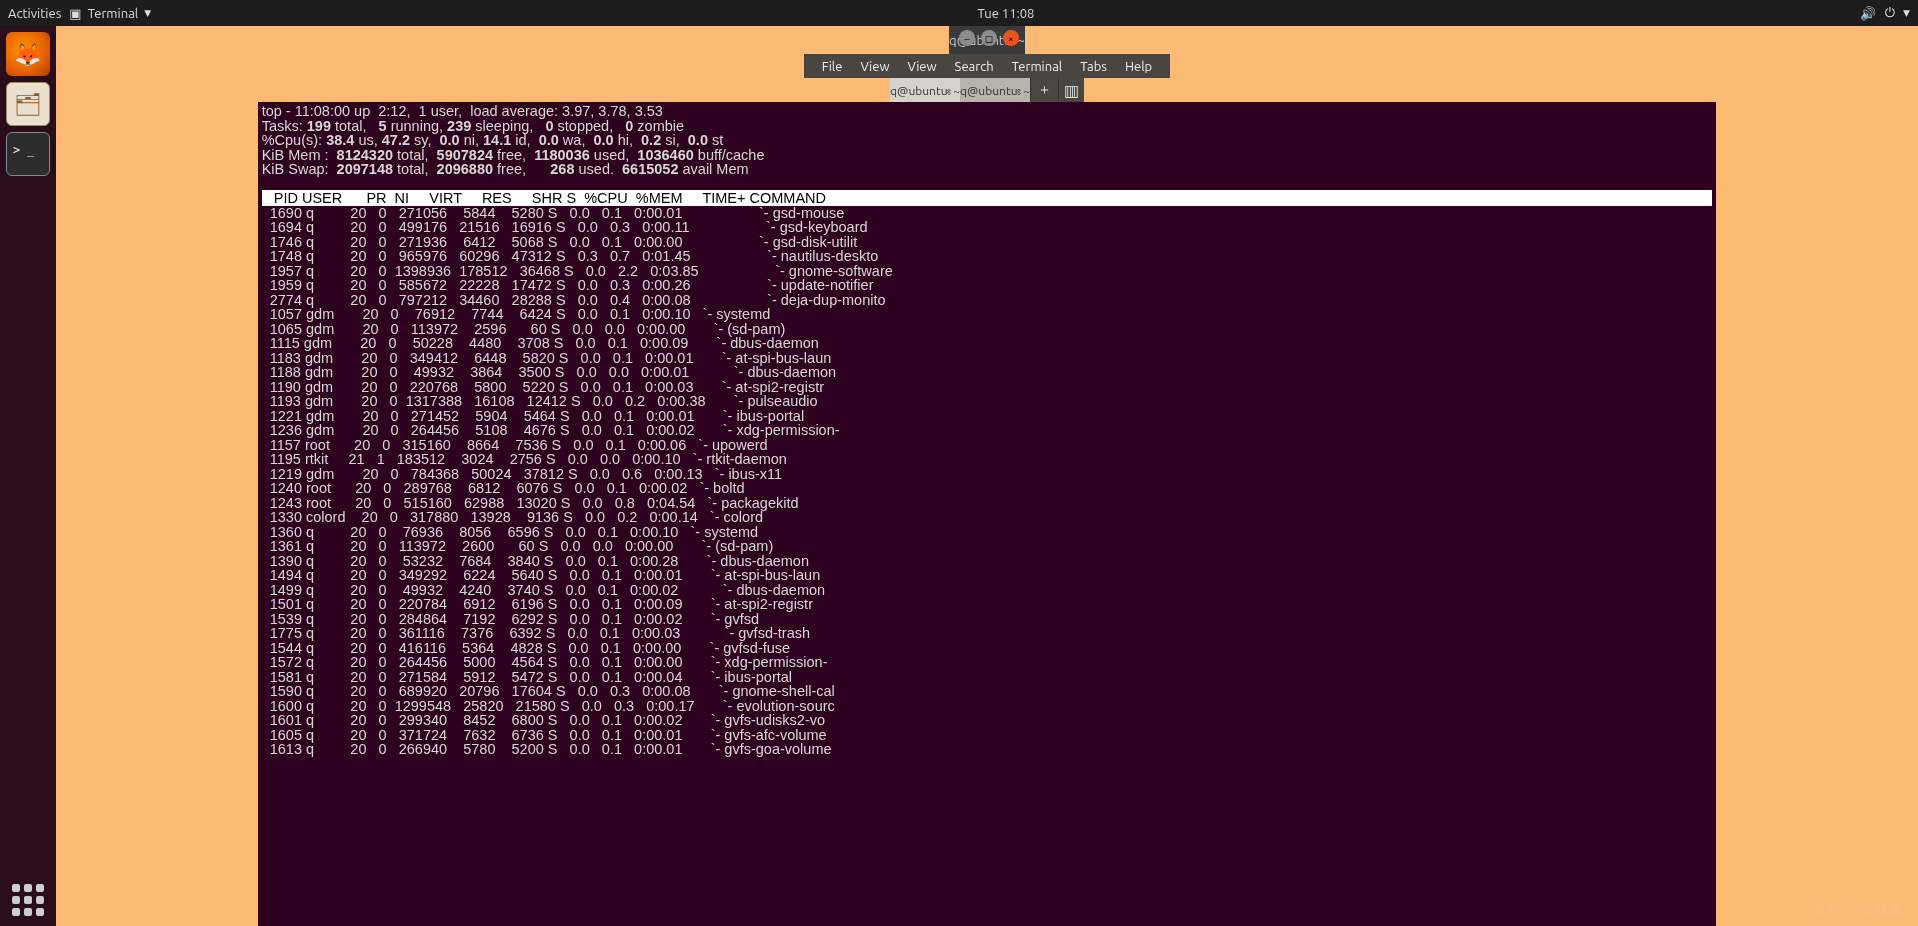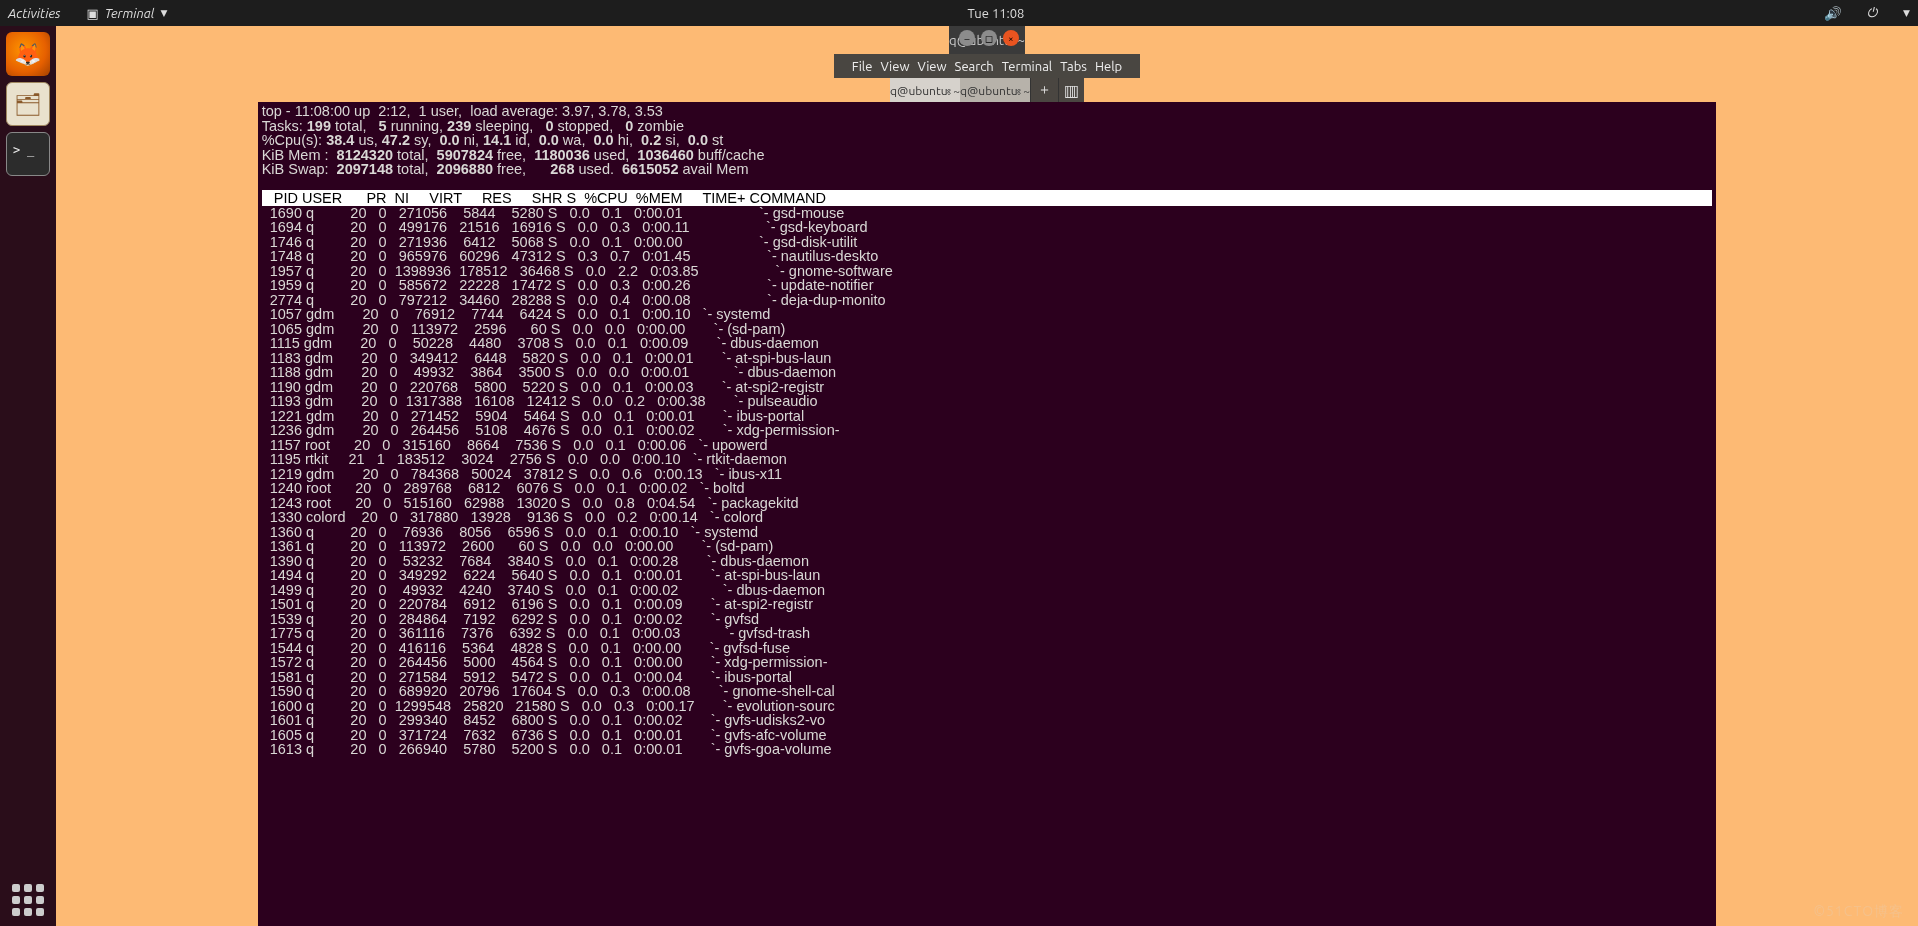--- a/index.html
+++ b/index.html
@@ -1,19 +1,19 @@
 <!DOCTYPE html>
 <html><head>
 <meta charset="utf-8">
 <style>
   * { margin: 0; padding: 0; box-sizing: border-box; }
   html, body { width: 1918px; height: 926px; overflow: hidden; font-family: "Ubuntu", "DejaVu Sans", sans-serif; background:#2b0a1a; }
   
   .topbar { height: 26px; background:#1d1d1d; color:#ddd; display:flex; align-items:center; font-size:13px; padding:0 8px; justify-content:space-between; }
-  .topbar .left, .topbar .right { display:flex; align-items:center; gap:26px;font-style:italic; }
+  .topbar .left, .topbar .right { display:flex; align-items:center; gap:8px; }
   .topbar .app-ind { display:flex; align-items:center; gap:6px; }
   .topbar .tri { font-size:9px; }
   .topbar .icon { display:inline-block; }
   
   .dock { position:absolute; left:0; top:26px; bottom:0; width:56px; background:rgba(40,20,30,0.35); display:flex; flex-direction:column; align-items:center; padding-top:6px; gap:6px; }
   .dock-icon { width:44px; height:44px; border-radius:6px; display:flex; align-items:center; justify-content:center; font-size:22px; }
   .dock-firefox { background: radial-gradient(circle at 40% 40%, #ff9500, #e66000 60%, #a04000); color:#fff7e0; }
   .dock-files { background:#e9e1cd; color:#8a5a2b; border:1px solid #a08860; }
   .dock-term  { background:#2c2c2c; border:1px solid #888; color:#ddd; position:relative; }
   .dock-term .prompt { position:absolute; left:6px; top:10px; font-family:monospace; font-size:12px; color:#eee; }
@@ -21,21 +21,21 @@
   .dock-apps { position:absolute; bottom:10px; left:12px; display:grid; grid-template-columns:repeat(3,8px); grid-template-rows:repeat(3,8px); gap:4px; }
   .dock-apps span { width:8px; height:8px; background:#ccc; border-radius:2px; display:block; }
   
   .window { position:absolute; left:56px; top:26px; right:0; bottom:0; background:#fdba74; display:flex; flex-direction:column;align-items:center; }
   .titlebar { height:28px; background:#3a3a3a; color:#ccc; display:flex; align-items:center; justify-content:center; font-size:13px; position:relative; }
   .titlebar .wbtns { position:absolute; right:6px; top:4px; display:flex; gap:6px; }
   .wbtn { width:16px; height:16px; border-radius:8px; font-size:10px; display:flex; align-items:center; justify-content:center; color:#000; }
   .wbtn.min { background:#8c8c8c; }
   .wbtn.max { background:#8c8c8c; }
   .wbtn.close { background:#e95420; }
-  .menubar { height:24px; background:#494641; color:#eee; display:flex; align-items:center; gap:8px; padding:0 18px; font-size:13px; }
+  .menubar { height:24px; background:#494641; color:#eee; display:flex; align-items:center; gap:18px; padding:0 18px; font-size:13px; }
   .menubar span { cursor:default; }
   .tabbar { height:24px; background:#3a3734; display:flex; align-items:stretch; }
   .tab { flex:1; display:flex; align-items:center; justify-content:center; font-size:12px; position:relative; color:#333; }
   .tab.active { background:#d6d2cc; }
   .tab.inactive { background:#b7b2aa; }
   .tab .tclose { position:absolute; right:8px; font-size:12px; color:#555; }
   .tab-add { width:28px; display:flex; align-items:center; justify-content:center; background:#4a4641; color:#ddd; font-size:14px; border-left:1px solid #333; }
   .tab-new { width:26px; display:flex; align-items:center; justify-content:center; background:#4a4641; color:#ddd; border-left:1px solid #333; }
   
   .term { flex:1; background:#2c001e; color:#d9d7d5; font-family:Liberation Sans, sans-serif; font-size:14.5px; line-height:14.5px; white-space:pre; padding:2px 4px; overflow:hidden; }

